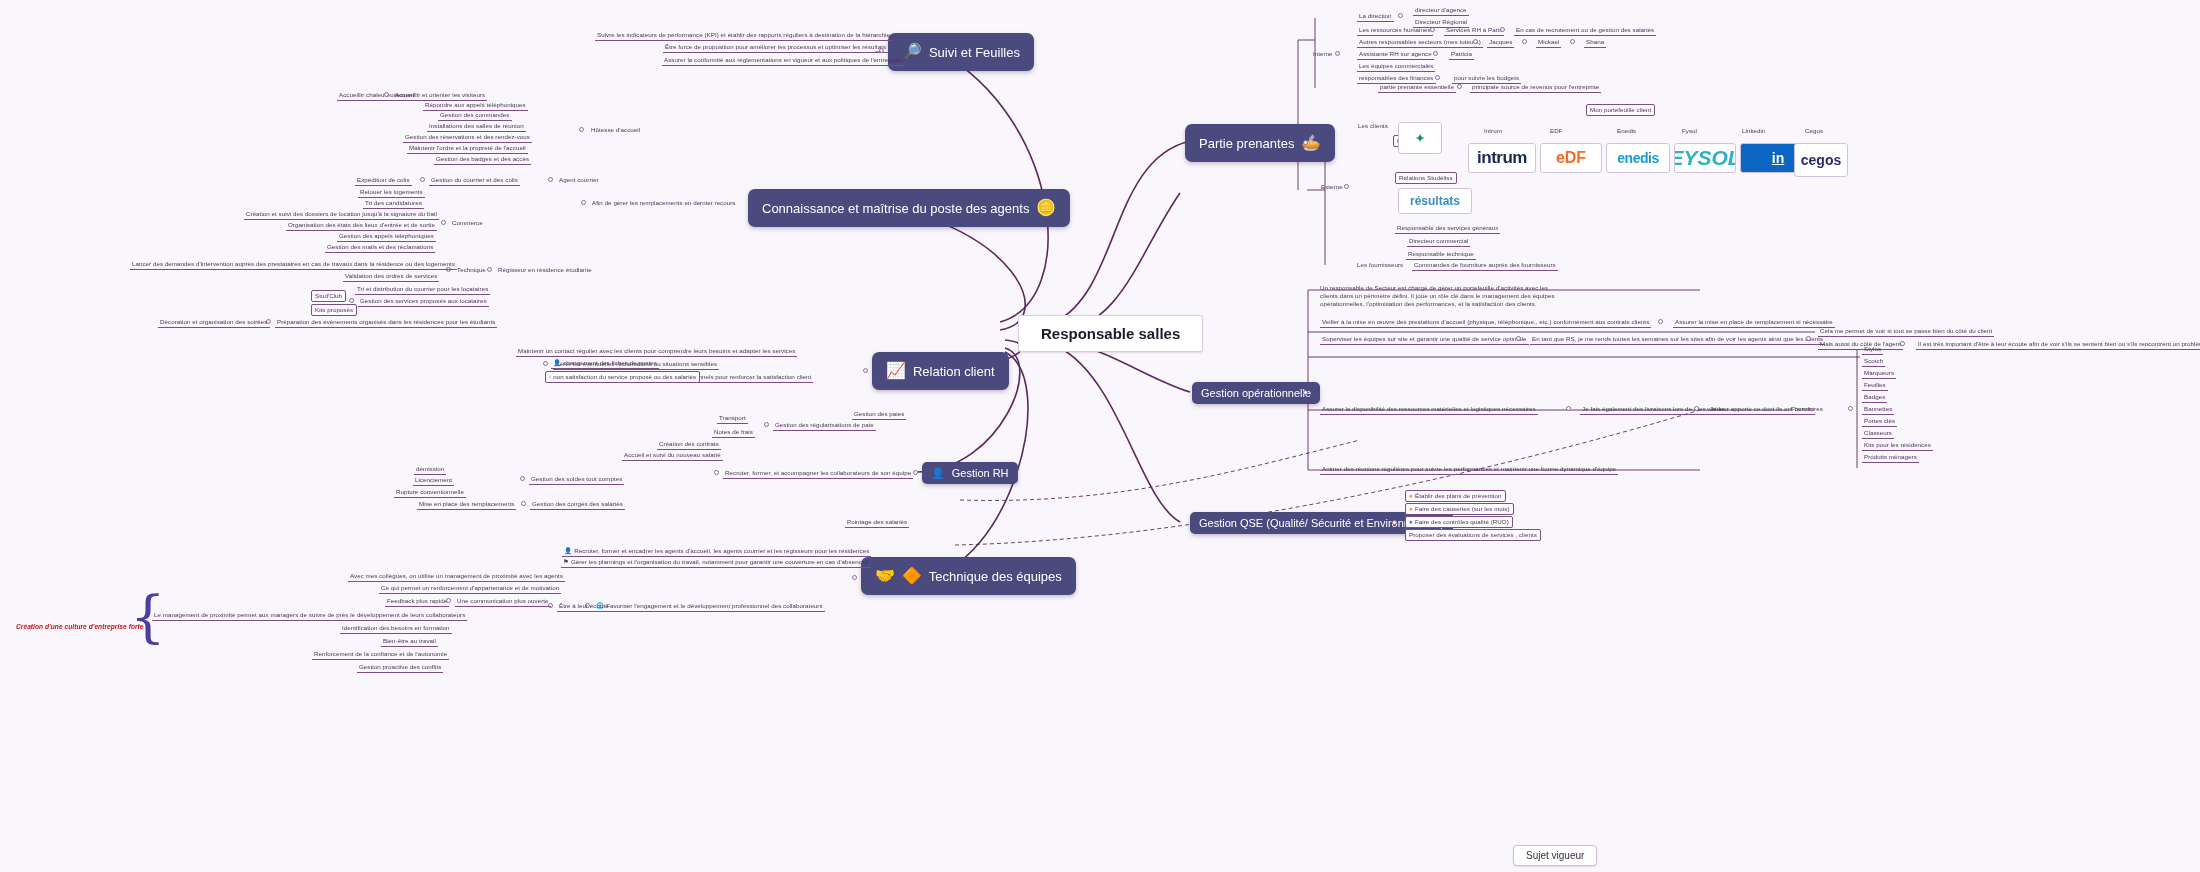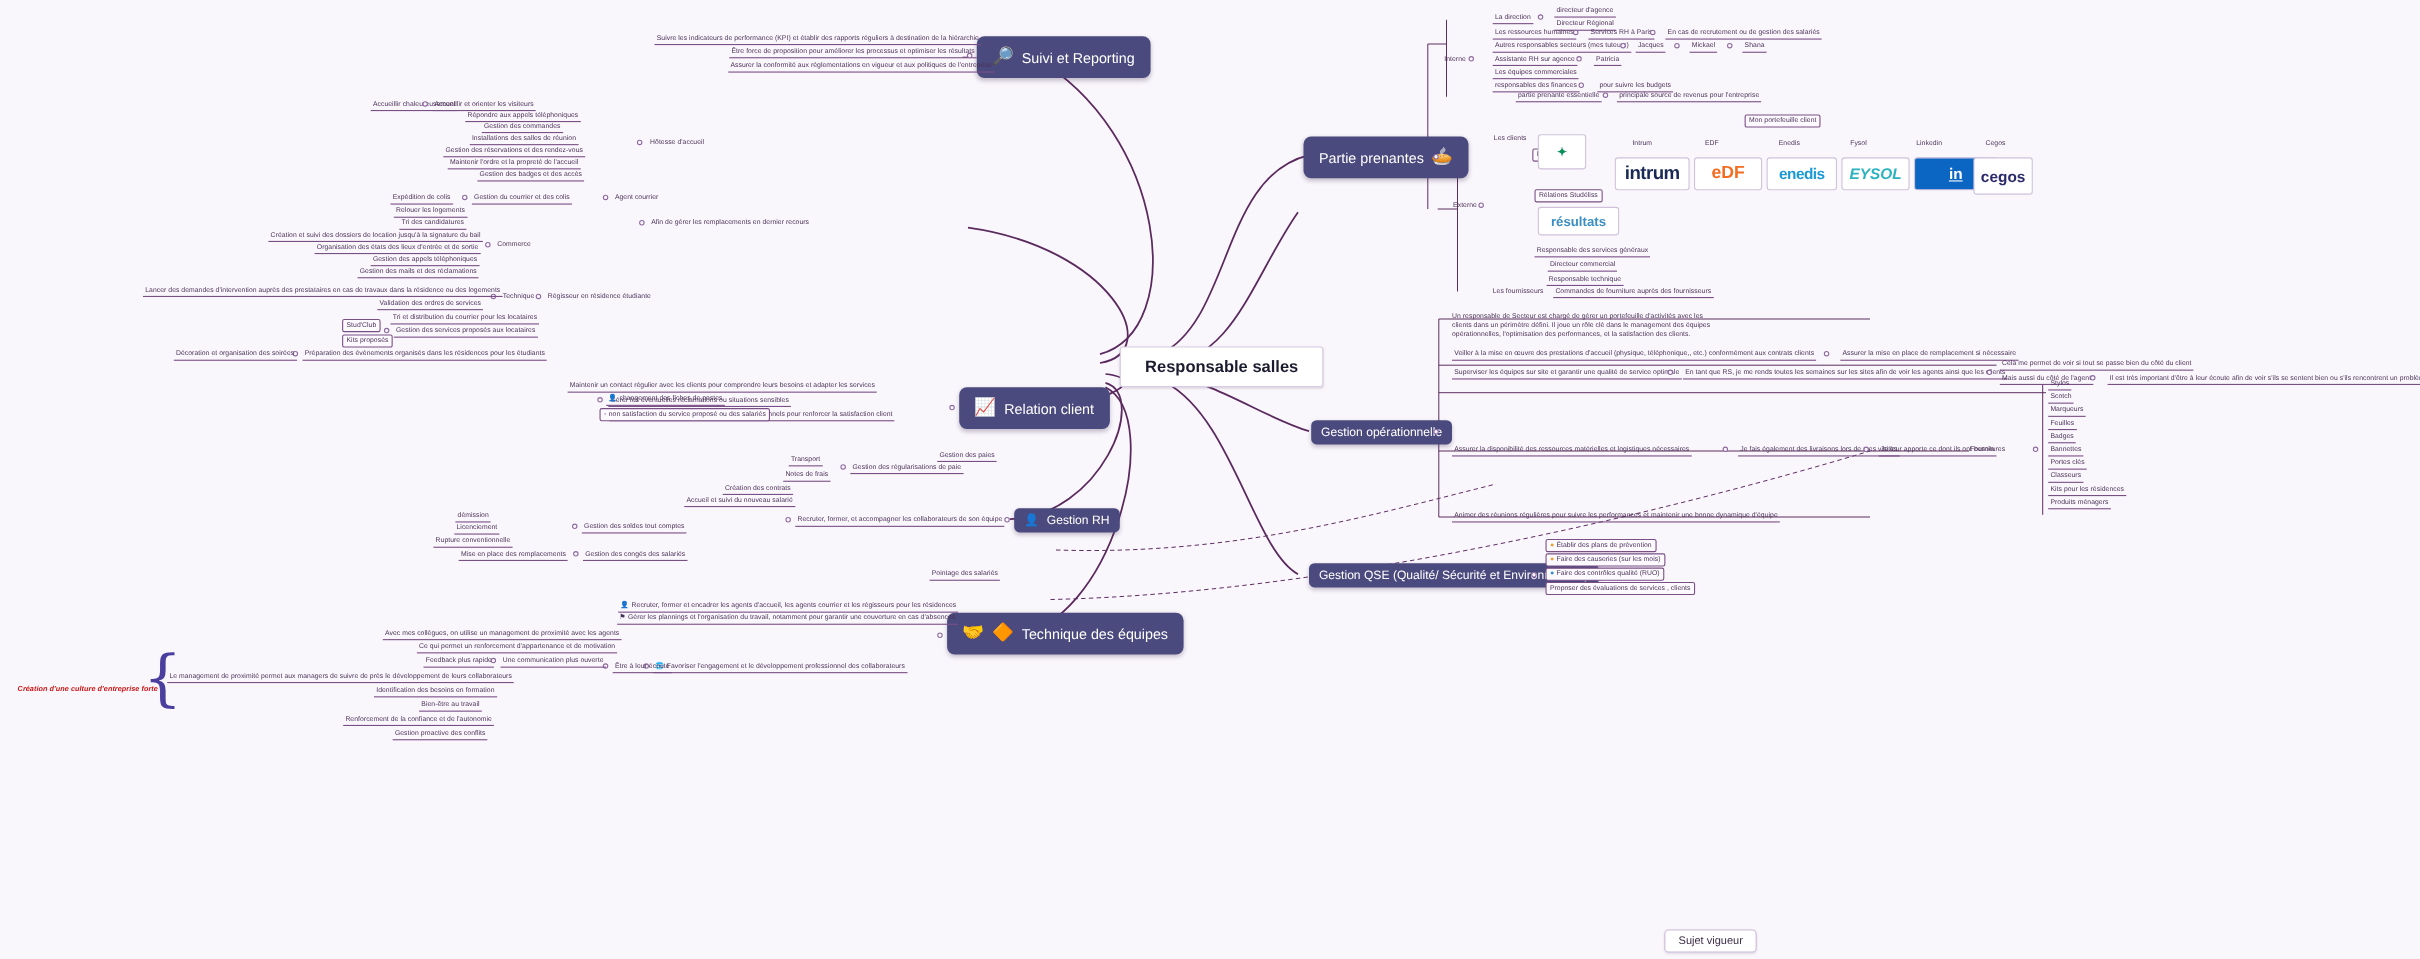--- a/index.html
+++ b/index.html
@@ -89,21 +89,21 @@
     background: #ffffff;
     border: 1px solid #cfc2da;
     border-radius: 3px;
     display: flex; align-items: center; justify-content: center;
     font-weight: bold;
     overflow: hidden;
   }
   .logo-intrum   { color:#1b2a55; font-size: 17px; letter-spacing:-.5px; }
   .logo-edf      { color:#f36c21; font-size: 16px; }
   .logo-enedis   { color:#1a9ad6; font-size: 14px; letter-spacing:-.5px; }
-  .logo-eysol    { color:#2bb3c0; font-size: 14px; font-style: italic; }
+  .logo-eysol    { color:#2bb3c0; font-size: 21px; font-style: italic; }
   .logo-linkedin { background:#0a66c2; color:#fff; font-size: 14px; }
   .logo-cegos    { color:#2b2b6b; font-size: 14px; }
   .logo-studeles { color:#3a8ec4; font-size: 12px; }
   .logo-bnp      { color:#0b8f5a; font-size: 11px; }
 
   
   .floating {
     position: absolute;
     background: #ffffff;
     border: 1px solid #cdbcd9;
@@ -160,27 +160,31 @@
     <g fill="none" stroke="#5a2a5e" stroke-width="0.9" stroke-dasharray="4 3">
       <path d="M955,545 C 1200,540 1500,470 1700,410"></path>
       <path d="M960,500 C 1120,505 1240,470 1360,440"></path>
     </g>
   </svg>
 
   <div class="root-node" style="left:1018px; top:315px;">Responsable salles</div>
 
   <div class="branch" style="left:888px; top:33px;">
     <span class="emo">🔎</span>
-    <span>Suivi et Reporting</span>
+    <span>Suivi et Feuilles</span>
   </div>
   <div class="leaf" style="left:595px; top:31px;">Suivre les indicateurs de performance (KPI) et établir des rapports réguliers à destination de la hiérarchie</div>
   <div class="leaf" style="left:663px; top:43px;">Être force de proposition pour améliorer les processus et optimiser les résultats</div>
   <div class="leaf" style="left:662px; top:56px;">Assurer la conformité aux réglementations en vigueur et aux politiques de l'entreprise</div>
   <div class="knob" style="left:879px; top:48px;"></div>
 
+  <div class="branch" style="left:748px; top:189px;">
+    <span>Connaissance et maîtrise du poste des agents</span>
+    <span class="emo">🪙</span>
+  </div>
   <div class="leaf nou" style="left:590px; top:199px;">Afin de gérer les remplacements en dernier recours</div>
   <div class="knob" style="left:581px; top:200px;"></div>
 
   <div class="leaf nou" style="left:589px; top:126px;">Hôtesse d'accueil</div>
   <div class="knob" style="left:579px; top:127px;"></div>
   <div class="leaf" style="left:393px; top:91px;">Accueillir et orienter les visiteurs</div>
   <div class="leaf" style="left:337px; top:91px;">Accueillir chaleureusement</div>
   <div class="knob" style="left:384px; top:92px;"></div>
   <div class="leaf" style="left:423px; top:101px;">Répondre aux appels téléphoniques</div>
   <div class="leaf" style="left:438px; top:111px;">Gestion des commandes</div>

